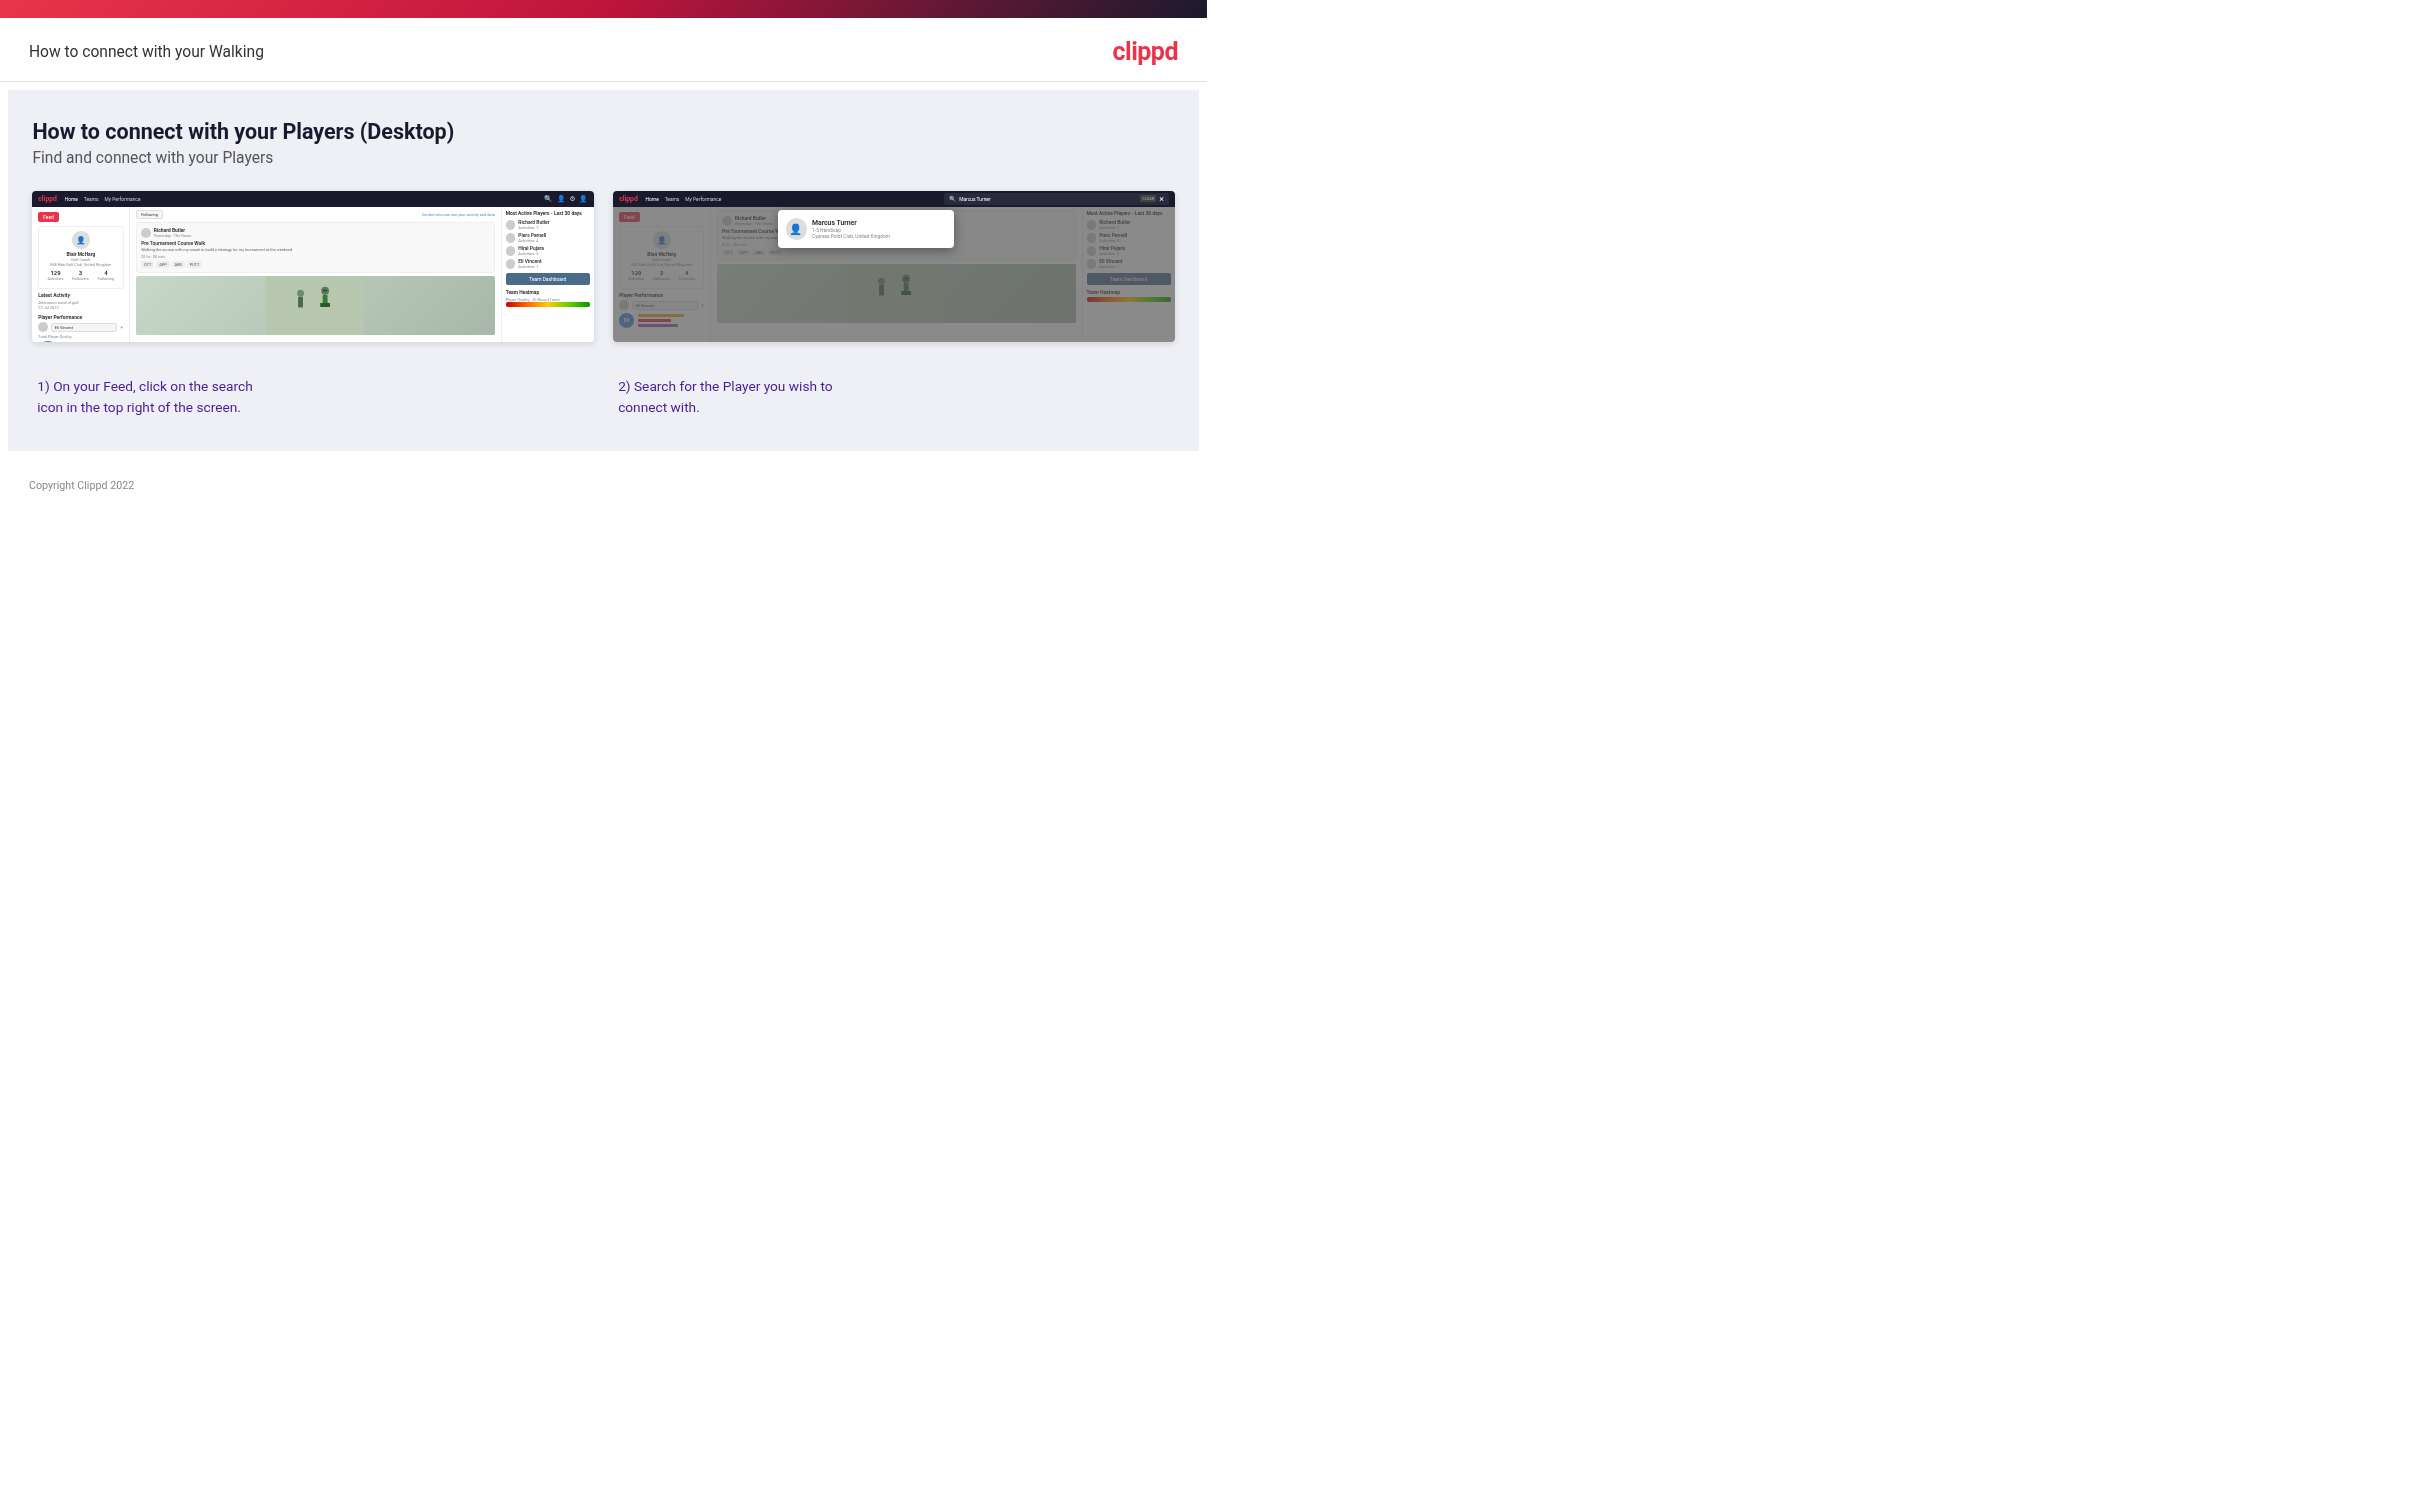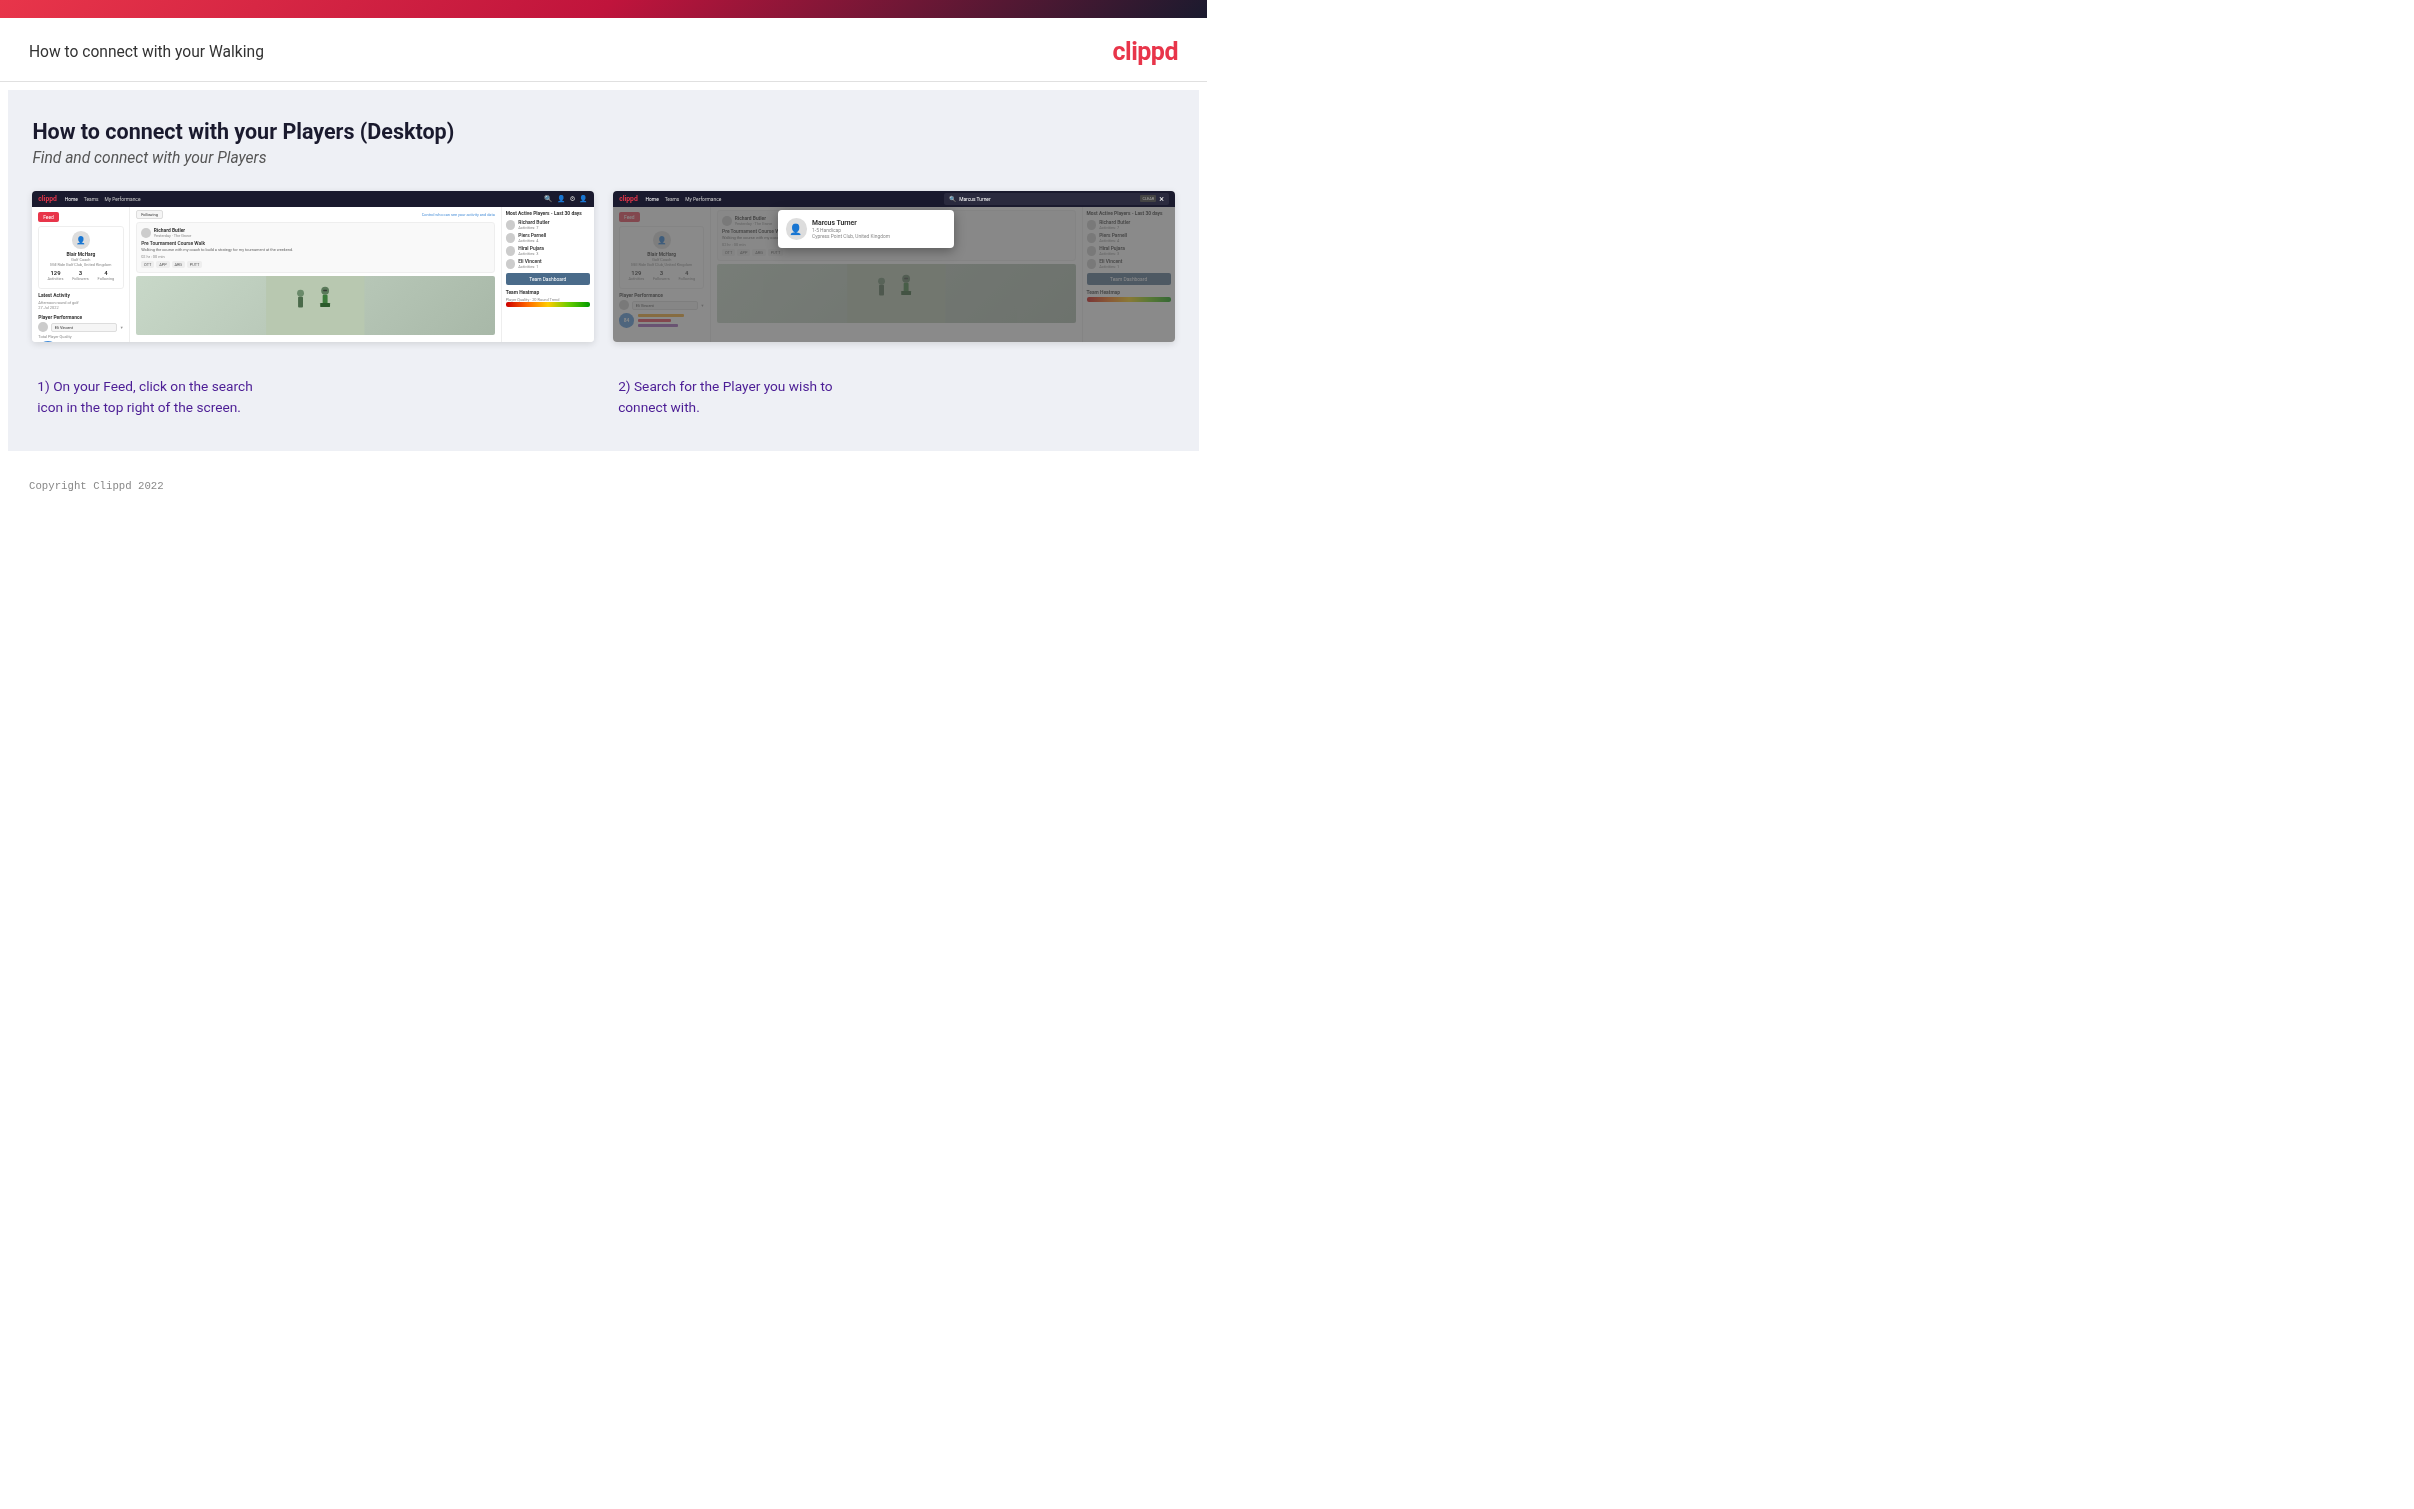--- a/index.html
+++ b/index.html
@@ -48,21 +48,20 @@
     .page-heading {
       font-size: 21.5px;
       font-weight: 700;
       color: #1a1a2e;
       margin-bottom: 4.9px;
     }
     .page-subheading {
       font-size: 15.6px;
       color: #555;
       margin-bottom: 24.4px;
-      font-style: italic;
     }
 
     
     .screenshots-row {
       display: flex;
       gap: 19.5px;
       margin-bottom: 19.5px;
     }
 
     .screenshot-container {
@@ -400,21 +399,20 @@
     }
 
     
     .footer {
       padding: 14.6px 29px;
       background: #fff;
     }
     .footer-text {
       font-size: 10.7px;
       color: #888;
-      font-family: Liberation Mono, monospace;
     }
 
     
     .golfer-figure {
       width: 100%;
       height: 100%;
     }
   </style>
 </head>
 <body>

